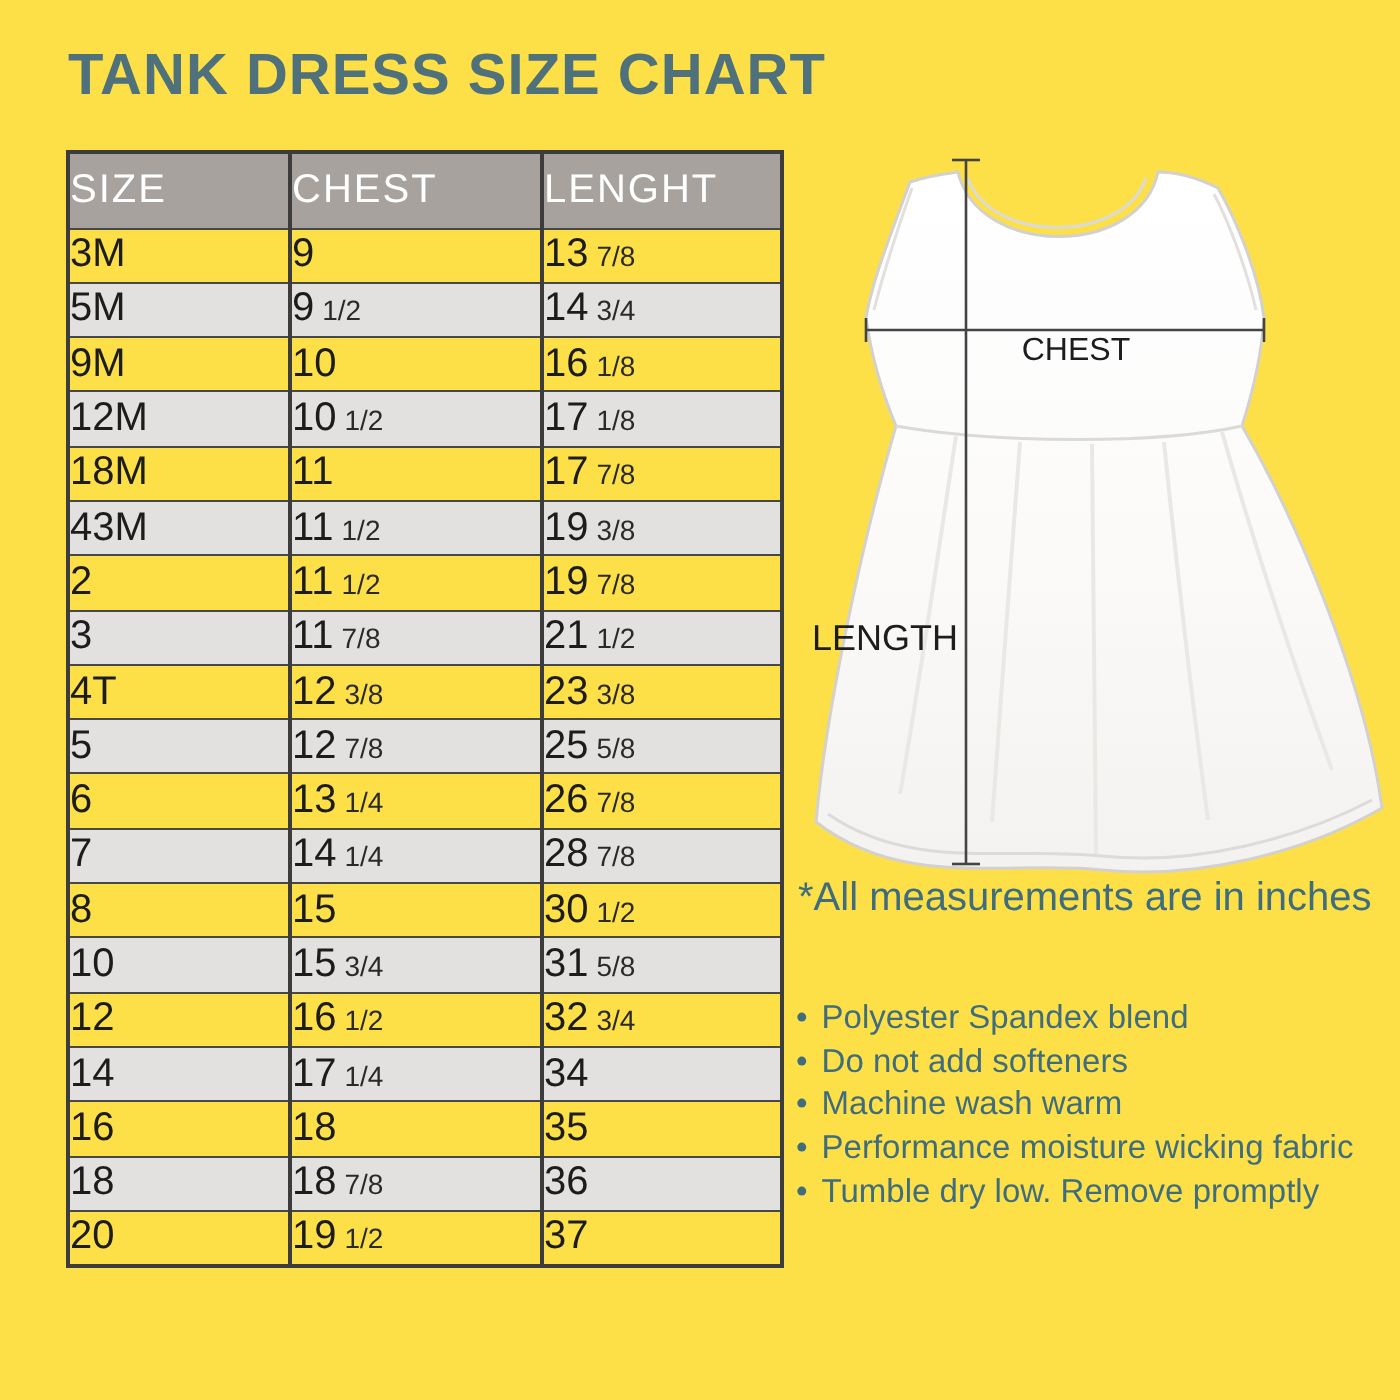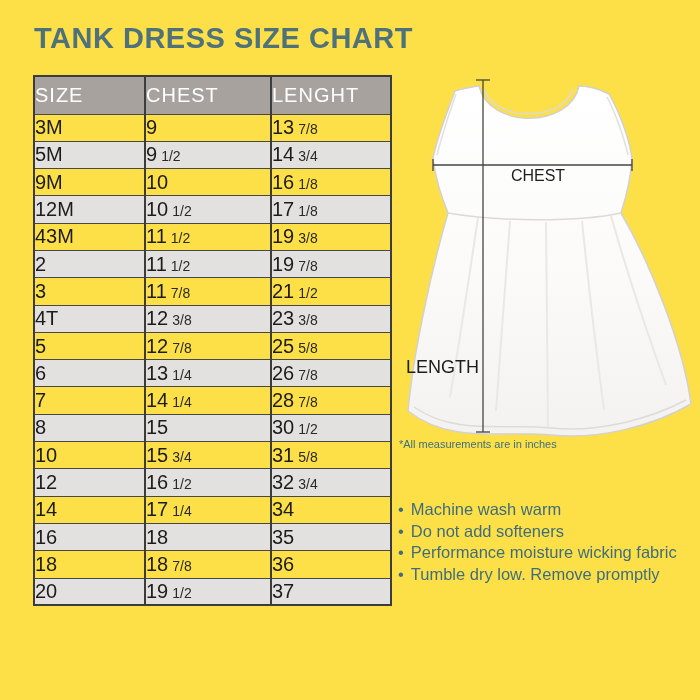--- a/index.html
+++ b/index.html
@@ -36,26 +36,26 @@
     font-size:20px;color:var(--ink);white-space:nowrap;margin-top:48px;
   }
   .size-table tbody tr:nth-child(even){background:var(--stripe);}
   .frac{font-size:14px;margin-left:4px;color:#2a2a2a;}
 
   
   .dress-area{position:absolute;left:400px;top:55px;width:300px;height:400px;}
   .dress-area svg{position:absolute;left:0;top:0;}
   .measure-label{position:absolute;color:#1d1d1d;}
   .chest-label{left:98px;top:112px;width:80px;text-align:center;font-size:16px;}
-  .length-label{left:2px;top:254px;width:77px;text-align:right;font-size:18px;margin-top:48px;}
+  .length-label{left:2px;top:254px;width:77px;text-align:right;font-size:18px;}
 
   
   .note{
     position:absolute;left:399px;top:438px;margin:0;
-    font-size:11px;color:var(--care);
+    font-size:20px;color:var(--care);
   }
   .care-heading{
     position:absolute;left:396px;top:460px;margin:0;
     font-size:26px;font-weight:bold;color:var(--accent);letter-spacing:.2px;
   }
   .care-list{
     position:absolute;left:398px;top:499px;margin:0;padding:0;
     list-style:none;
   }
   .care-list li{
@@ -98,20 +98,25 @@
           <td>9M</td>
           <td><span class="num">10</span><span class="frac"></span></td>
           <td><span class="num">16</span><span class="frac">1/8</span></td>
         </tr>
         <tr>
           <td>12M</td>
           <td><span class="num">10</span><span class="frac">1/2</span></td>
           <td><span class="num">17</span><span class="frac">1/8</span></td>
         </tr>
         <tr>
+          <td>18M</td>
+          <td><span class="num">11</span><span class="frac"></span></td>
+          <td><span class="num">17</span><span class="frac">7/8</span></td>
+        </tr>
+        <tr>
           <td>43M</td>
           <td><span class="num">11</span><span class="frac">1/2</span></td>
           <td><span class="num">19</span><span class="frac">3/8</span></td>
         </tr>
         <tr>
           <td>2</td>
           <td><span class="num">11</span><span class="frac">1/2</span></td>
           <td><span class="num">19</span><span class="frac">7/8</span></td>
         </tr>
         <tr>
@@ -226,19 +231,20 @@
     </svg>
 
     <span class="measure-label chest-label">CHEST</span>
     <span class="measure-label length-label">LENGTH</span>
   </div>
 
   <p class="note">*All measurements are in inches</p>
 
 
   <ul class="care-list" id="care-list">
+      <li><span class="bullet">•</span><span>Polyester Spandex blend</span></li>
+      <li><span class="bullet">•</span><span>Do not add softeners</span></li>
       <li><span class="bullet">•</span><span>Machine wash warm</span></li>
-      <li><span class="bullet">•</span><span>Do not add softeners</span></li>
       <li><span class="bullet">•</span><span>Performance moisture wicking fabric</span></li>
       <li><span class="bullet">•</span><span>Tumble dry low. Remove promptly</span></li>
     </ul>
 
 </div>
 
 </body></html>

